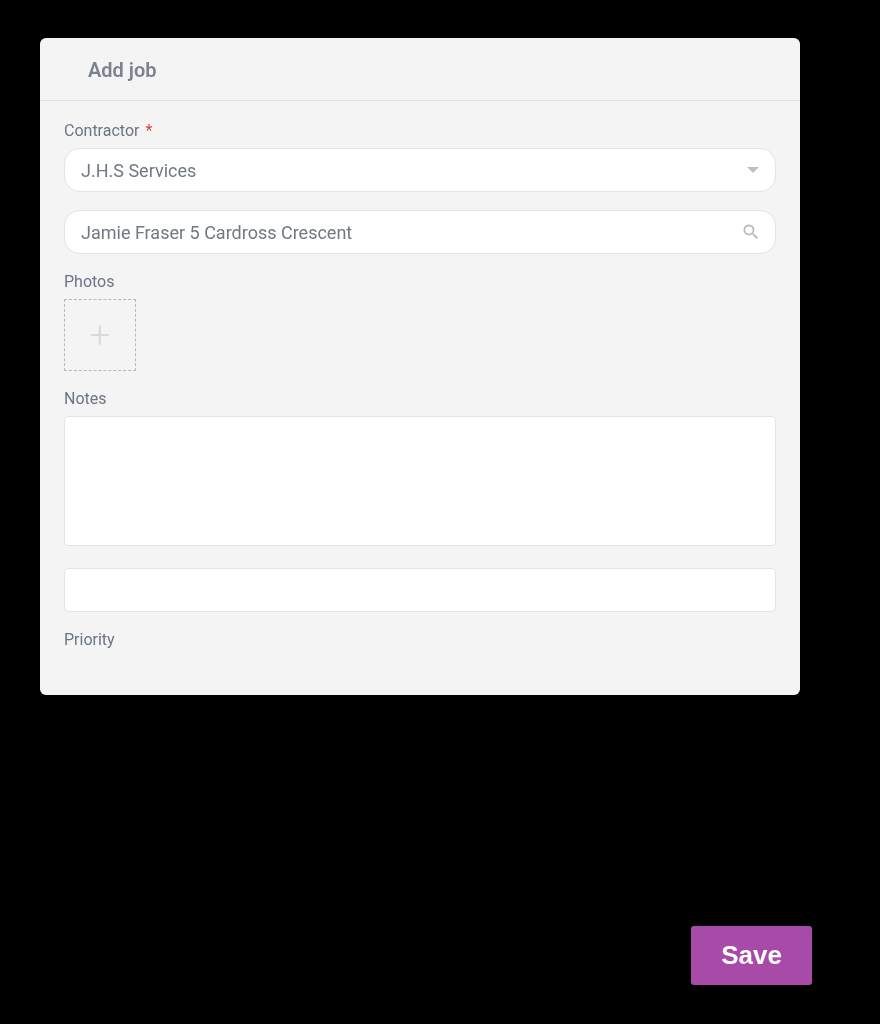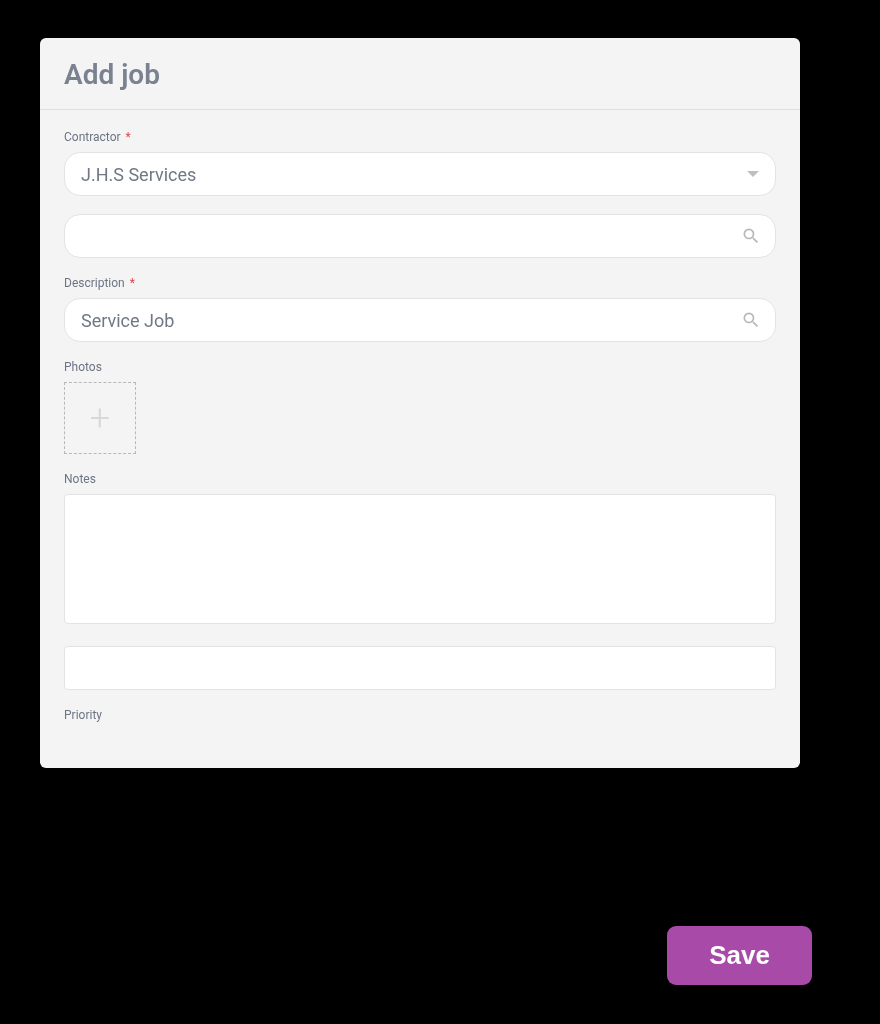--- a/index.html
+++ b/index.html
@@ -21,33 +21,34 @@
       width: 760px;
       background: #f4f4f4;
       border-radius: 6px;
       box-shadow: 0 8px 30px rgba(0,0,0,0.3);
     }
     .modal-header {
       padding: 20px 24px 18px;
       border-bottom: 1px solid #e0e0e0;
     }
     .modal-title {
-      font-size: 28px;
+      font-size: 20px;
       font-weight: 600;
       color: #7a8290;
+      margin-left: 24px;
     }
     .modal-body {
       padding: 20px 24px 30px;
     }
     .form-group {
       margin-bottom: 18px;
     }
     .form-label {
       display: block;
-      font-size: 12px;
+      font-size: 16px;
       color: #6c7584;
       margin-bottom: 8px;
     }
     .required-star {
       color: #e04545;
       margin-left: 2px;
     }
     .form-control {
       width: 100%;
       height: 44px;
@@ -123,22 +124,22 @@
       line-height: 1;
       font-weight: 300;
     }
     .save-button {
       position: absolute;
       bottom: 39px;
       right: 68px;
       background: #a84ba8;
       color: #fff;
       border: none;
-      border-radius: 9px;
-      padding: 14px 42px;
+      border-radius: 3px;
+      padding: 14px 30px;
       font-size: 26px;
       font-weight: 600;
       cursor: pointer;
       box-shadow: 0 4px 12px rgba(0,0,0,0.25);
     }
   </style>
 </head>
 <body>
 
 <div class="modal">
@@ -153,42 +154,29 @@
         <span class="required-star">*</span>
       </label>
       <div class="form-control">
         <span>J.H.S Services</span>
         <span class="chevron-icon"></span>
       </div>
     </div>
 
     <div class="form-group">
       <div class="form-control">
+        <span>Jamie Fraser 5 Cardross Crescent</span>
         <span class="search-icon">
           <svg viewBox="0 0 24 24">
               <path d="M15.5 14h-.79l-.28-.27A6.471 6.471 0 0016 9.5 6.5 6.5 0 109.5 16c1.61 0 3.09-.59 4.23-1.57l.27.28v.79l5 4.99L20.49 19l-4.99-5zm-6 0C7.01 14 5 11.99 5 9.5S7.01 5 9.5 5 14 7.01 14 9.5 11.99 14 9.5 14z"></path>
             </svg>
         </span>
       </div>
     </div>
 
-    <div class="form-group">
-      <label class="form-label">
-        <span>Description</span>
-        <span class="required-star">*</span>
-      </label>
-      <div class="form-control">
-        <span>Service Job</span>
-        <span class="search-icon">
-          <svg viewBox="0 0 24 24">
-              <path d="M15.5 14h-.79l-.28-.27A6.471 6.471 0 0016 9.5 6.5 6.5 0 109.5 16c1.61 0 3.09-.59 4.23-1.57l.27.28v.79l5 4.99L20.49 19l-4.99-5zm-6 0C7.01 14 5 11.99 5 9.5S7.01 5 9.5 5 14 7.01 14 9.5 11.99 14 9.5 14z"></path>
-            </svg>
-        </span>
-      </div>
-    </div>
 
     <div class="form-group">
       <label class="form-label">Photos</label>
       <div class="photo-upload">
         <span class="plus-icon">+</span>
       </div>
     </div>
 
     <div class="form-group">
       <label class="form-label">Notes</label>

